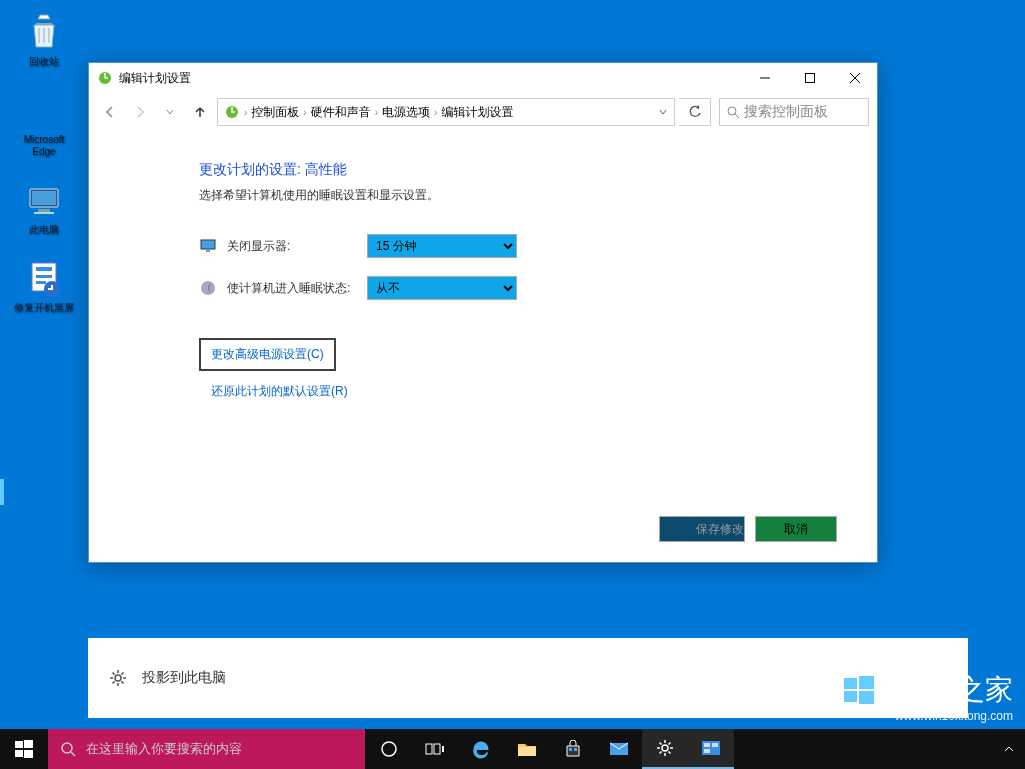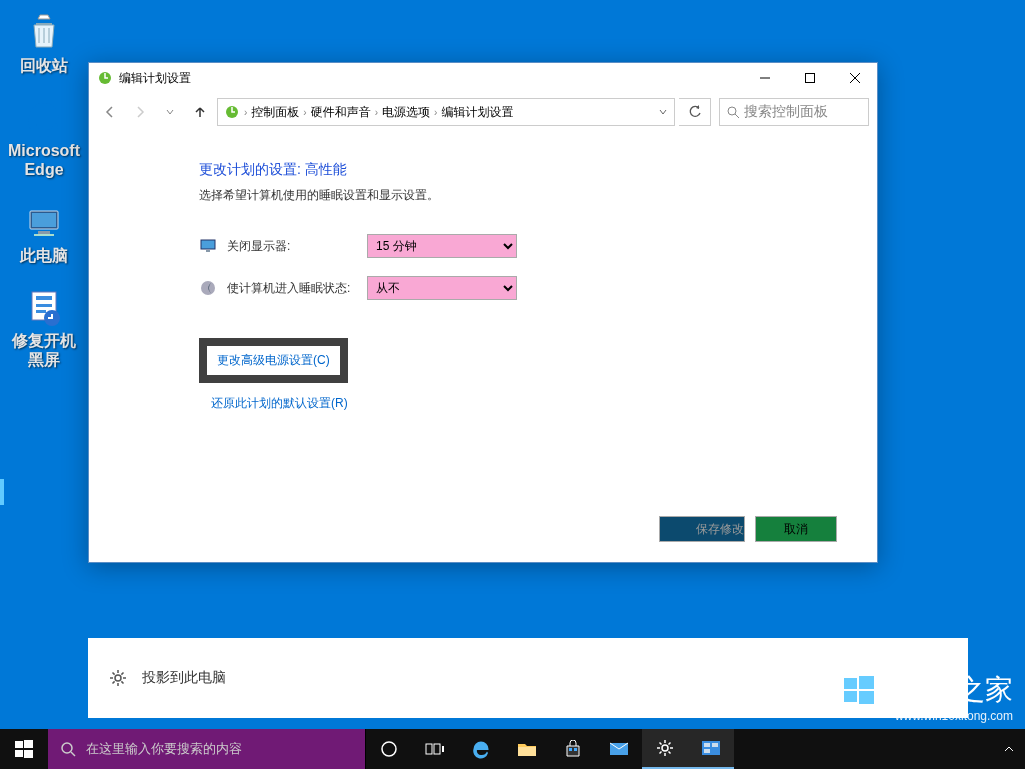--- a/index.html
+++ b/index.html
@@ -2,21 +2,21 @@
 <html><head>
 <meta charset="utf-8">
 <style>
 * { box-sizing: border-box; margin: 0; padding: 0; font-family: "Microsoft YaHei", "Segoe UI", sans-serif; }
 body { width: 1025px; height: 769px; background: #0078d7; overflow: hidden; position: relative; }
 
 
 .desktop-icons { position: absolute; top: 10px; left: 8px; display: flex; flex-direction: column; gap: 18px; width: 72px; }
 .desktop-icon { display: flex; flex-direction: column; align-items: center; cursor: pointer; padding: 2px; }
 .desktop-icon .icon-img { width: 42px; height: 42px; display: flex; align-items: center; justify-content: center; }
-.desktop-icon .icon-label { color: #e5e5e5; font-size: 16px; text-align: center; text-shadow: 1px 1px 2px rgba(0,0,0,0.6); margin-top: 2px; line-height: 1.2; font-weight: bold; }
+.desktop-icon .icon-label { color: #0f172a; font-size: 10px; text-align: center; text-shadow: 1px 1px 2px rgba(0,0,0,0.6); margin-top: 2px; line-height: 1.2; }
 
 
 .recycle-bin-svg { width: 40px; height: 40px; }
 .edge-svg { width: 40px; height: 40px; }
 .pc-svg { width: 40px; height: 40px; }
 .app-svg { width: 40px; height: 40px; }
 
 
 .settings-panel { position: absolute; left: 88px; top: 638px; height: 80px; width: 880px; background: #fff; padding: 16px 20px; display: flex; align-items: center; gap: 14px; }
 .settings-panel .gear-icon { width: 20px; height: 20px; }
@@ -43,34 +43,34 @@
 .searchbox { width: 150px; height: 28px; border: 1px solid #ccc; display: flex; align-items: center; padding: 0 6px; gap: 4px; font-size: 14px; color: #888; margin-left: 4px; }
 .searchbox .search-icon { width: 14px; height: 14px; }
 
 
 .content { flex: 1; padding: 30px 40px 20px 110px; font-size: 12px; color: #333; position: relative; }
 .page-title { color: #1d4ed8; font-size: 14px; margin-bottom: 8px; }
 .subtitle { font-size: 12px; margin-bottom: 30px; }
 .setting-row { display: flex; align-items: center; margin-bottom: 18px; }
 .setting-row .row-icon { width: 18px; height: 18px; margin-right: 10px; }
 .setting-row .row-label { width: 140px; }
-.setting-row select { width: 150px; height: 24px; border: 1px solid #aaa; font-size: 12px; padding: 3px 4px; background: #f9a8d4; }
-
-.link-highlighted { display: inline-block; border: 8px solid #404040; padding: 6px 10px; margin-top: 20px; margin-bottom: 12px; }
+.setting-row select { width: 150px; height: 24px; border: 1px solid #aaa; font-size: 12px; padding: 3px 4px; background: #0ea5e9; }
+
+.link-highlighted { display: inline-block; border: 2px solid #404040; padding: 6px 10px; margin-top: 20px; margin-bottom: 12px; }
 .link-highlighted a, .link-plain { color: #0066cc; text-decoration: none; font-size: 12px; cursor: pointer; }
 .link-plain { display: inline-block; margin-left: 12px; }
 
 .button-row { position: absolute; bottom: 20px; right: 40px; display: flex; gap: 10px; }
 .btn { min-width: 82px; height: 26px; border: 1px solid #aaa; background: #15803d; font-size: 12px; cursor: pointer; }
 .btn:disabled { color: #999; background: #0c4a6e; cursor: default; padding-left: 36px; }
 
 
 .taskbar { position: absolute; bottom: 0; left: 0; right: 0; height: 40px; background: #101010; display: flex; align-items: center; }
 .start-btn { width: 48px; height: 100%; display: flex; align-items: center; justify-content: center; cursor: pointer; }
-.search-bar { height: 40px; width: 318px; background: #701a75; display: flex; align-items: center; padding: 0 12px; gap: 10px; color: #ccc; font-size: 13px; border-right: 1px solid #000; }
+.search-bar { height: 40px; width: 318px; background: #be185d; display: flex; align-items: center; padding: 0 12px; gap: 10px; color: #ccc; font-size: 13px; border-right: 1px solid #000; }
 .search-bar .search-icon { width: 16px; height: 16px; }
 .task-icons { display: flex; height: 100%; }
 .task-icon { width: 46px; height: 100%; display: flex; align-items: center; justify-content: center; cursor: pointer; }
 .task-icon.active { background: #272727; border-bottom: 2px solid #76b9ed; }
 .tray { margin-left: auto; display: flex; align-items: center; height: 100%; padding-right: 4px; }
 .tray-icon { width: 24px; height: 100%; display: flex; align-items: center; justify-content: center; color: #fff; cursor: pointer; }
 
 
 .watermark { position: absolute; right: 12px; bottom: 46px; color: #fff; text-align: right; }
 .watermark .wm-brand { font-size: 28px; font-weight: 500; display: flex; align-items: center; justify-content: flex-end; gap: 4px; }

